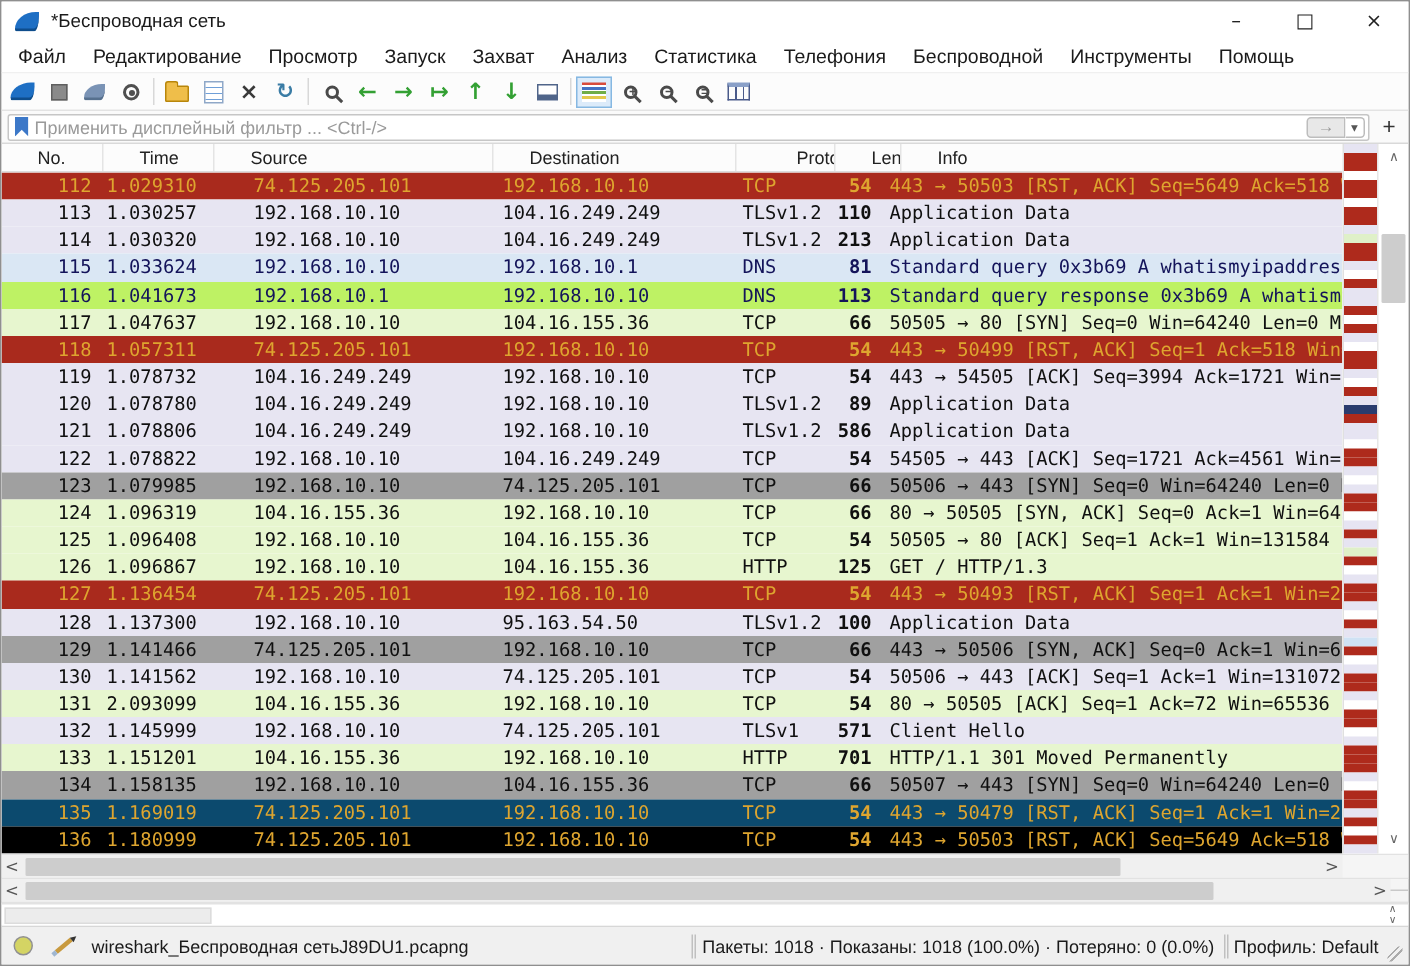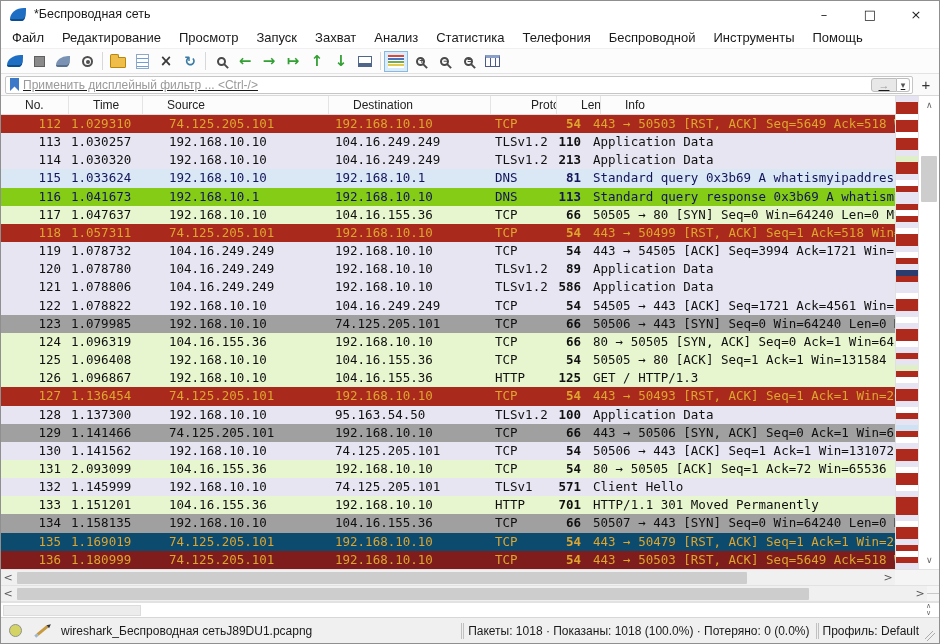--- a/index.html
+++ b/index.html
@@ -46,21 +46,21 @@
   .mag::before{content:attr(data-g);position:absolute;left:0px;top:-2px;font-size:9px;font-weight:bold;color:#4a4a4a;line-height:9px;width:9px;text-align:center;}
   .t-autoscroll{width:14px;height:11px;border:1px solid #50658a;border-bottom:4px solid #50658a;background:#fff;}
   .t-colorize{width:16px;height:13px;background-color:#fff;background-image:
      linear-gradient(180deg,#d84b3c 0 2px,#fff 2px 3px,#4472c4 3px 5px,#fff 5px 6px,#70ad47 6px 8px,#fff 8px 9px,#e2c94c 9px 11px,#fff 11px 13px);}
   .pressed{outline:1px solid #86B8E2;outline-offset:3px;background-color:#DCEBFA;box-shadow:0 0 0 4px #DCEBFA;}
   .t-cols{width:15px;height:12px;border:1px solid #4a5a8a;border-top:3px solid #8aa0c8;background:
      linear-gradient(90deg,transparent 0 4px,#4a5a8a 4px 5px,transparent 5px 9px,#4a5a8a 9px 10px,transparent 10px);}
 
   
   .filterbar{height:22px;background:#fafafa;border-bottom:1px solid #d9d9d9;display:flex;align-items:center;padding:2px 4px;}
-  .filter-input-wrap{flex:1;height:18px;background:#fff;border:1px solid #c6c6c6;border-radius:2px;display:flex;align-items:center;padding:0 2px;text-decoration:underline;}
+  .filter-input-wrap{flex:1;height:18px;background:#fff;border:1px solid #c6c6c6;border-radius:2px;display:flex;align-items:center;padding:0 2px;}
   .bookmark{width:9px;height:13px;background:#3C78C8;clip-path:polygon(0 0,100% 0,100% 100%,50% 65%,0 100%);margin:0 4px 0 2px;flex:none;}
   .filter-input{flex:1;border:none;outline:none;font-size:12px;color:#333;background:transparent;height:14px;padding:0;}
   .filter-input::placeholder{color:#9a9a9a;}
   .apply-btn{width:26px;height:14px;border:1px solid #bdbdbd;border-radius:3px 0 0 3px;background:#e8e8e8;display:flex;align-items:center;justify-content:center;color:#9a9a9a;font-weight:bold;font-size:11px;flex:none;}
   .caret-btn{width:13px;height:14px;border:1px solid #bdbdbd;border-left:none;border-radius:0 3px 3px 0;display:flex;align-items:center;justify-content:center;font-size:9px;color:#555;flex:none;background:#fff;}
   .plus-btn{width:18px;text-align:center;font-size:15px;color:#333;flex:none;margin-left:4px;}
 
   
   .packetarea{height:473px;display:flex;}
   .listcol{width:894px;display:flex;flex-direction:column;}
@@ -263,21 +263,21 @@
           </div>
           <div class="prow" style="background: rgb(218, 231, 244); color: rgb(20, 20, 90);">
             <span class="c-no">115</span>
             <span class="c-time">1.033624</span>
             <span class="c-src">192.168.10.10</span>
             <span class="c-dst">192.168.10.1</span>
             <span class="c-proto">DNS</span>
             <span class="c-len">81</span>
             <span class="c-info">Standard query 0x3b69 A whatismyipaddress</span>
           </div>
-          <div class="prow" style="background: #84cc16; color: rgb(20, 20, 90);">
+          <div class="prow" style="background: #bef264; color: rgb(20, 20, 90);">
             <span class="c-no">116</span>
             <span class="c-time">1.041673</span>
             <span class="c-src">192.168.10.1</span>
             <span class="c-dst">192.168.10.10</span>
             <span class="c-proto">DNS</span>
             <span class="c-len">113</span>
             <span class="c-info">Standard query response 0x3b69 A whatismy</span>
           </div>
           <div class="prow" style="background: rgb(231, 246, 207); color: rgb(16, 16, 16);">
             <span class="c-no">117</span>
@@ -443,21 +443,21 @@
           </div>
           <div class="prow" style="background: #0c4a6e; color: rgb(222, 165, 47);">
             <span class="c-no">135</span>
             <span class="c-time">1.169019</span>
             <span class="c-src">74.125.205.101</span>
             <span class="c-dst">192.168.10.10</span>
             <span class="c-proto">TCP</span>
             <span class="c-len">54</span>
             <span class="c-info">443 → 50479 [RST, ACK] Seq=1 Ack=1 Win=26</span>
           </div>
-          <div class="prow" style="background: #7f1d1d; color: rgb(222, 165, 47);">
+          <div class="prow" style="background: #000000; color: rgb(222, 165, 47);">
             <span class="c-no">136</span>
             <span class="c-time">1.180999</span>
             <span class="c-src">74.125.205.101</span>
             <span class="c-dst">192.168.10.10</span>
             <span class="c-proto">TCP</span>
             <span class="c-len">54</span>
             <span class="c-info">443 → 50503 [RST, ACK] Seq=5649 Ack=518 W</span>
           </div>
         </div>
     </div>

